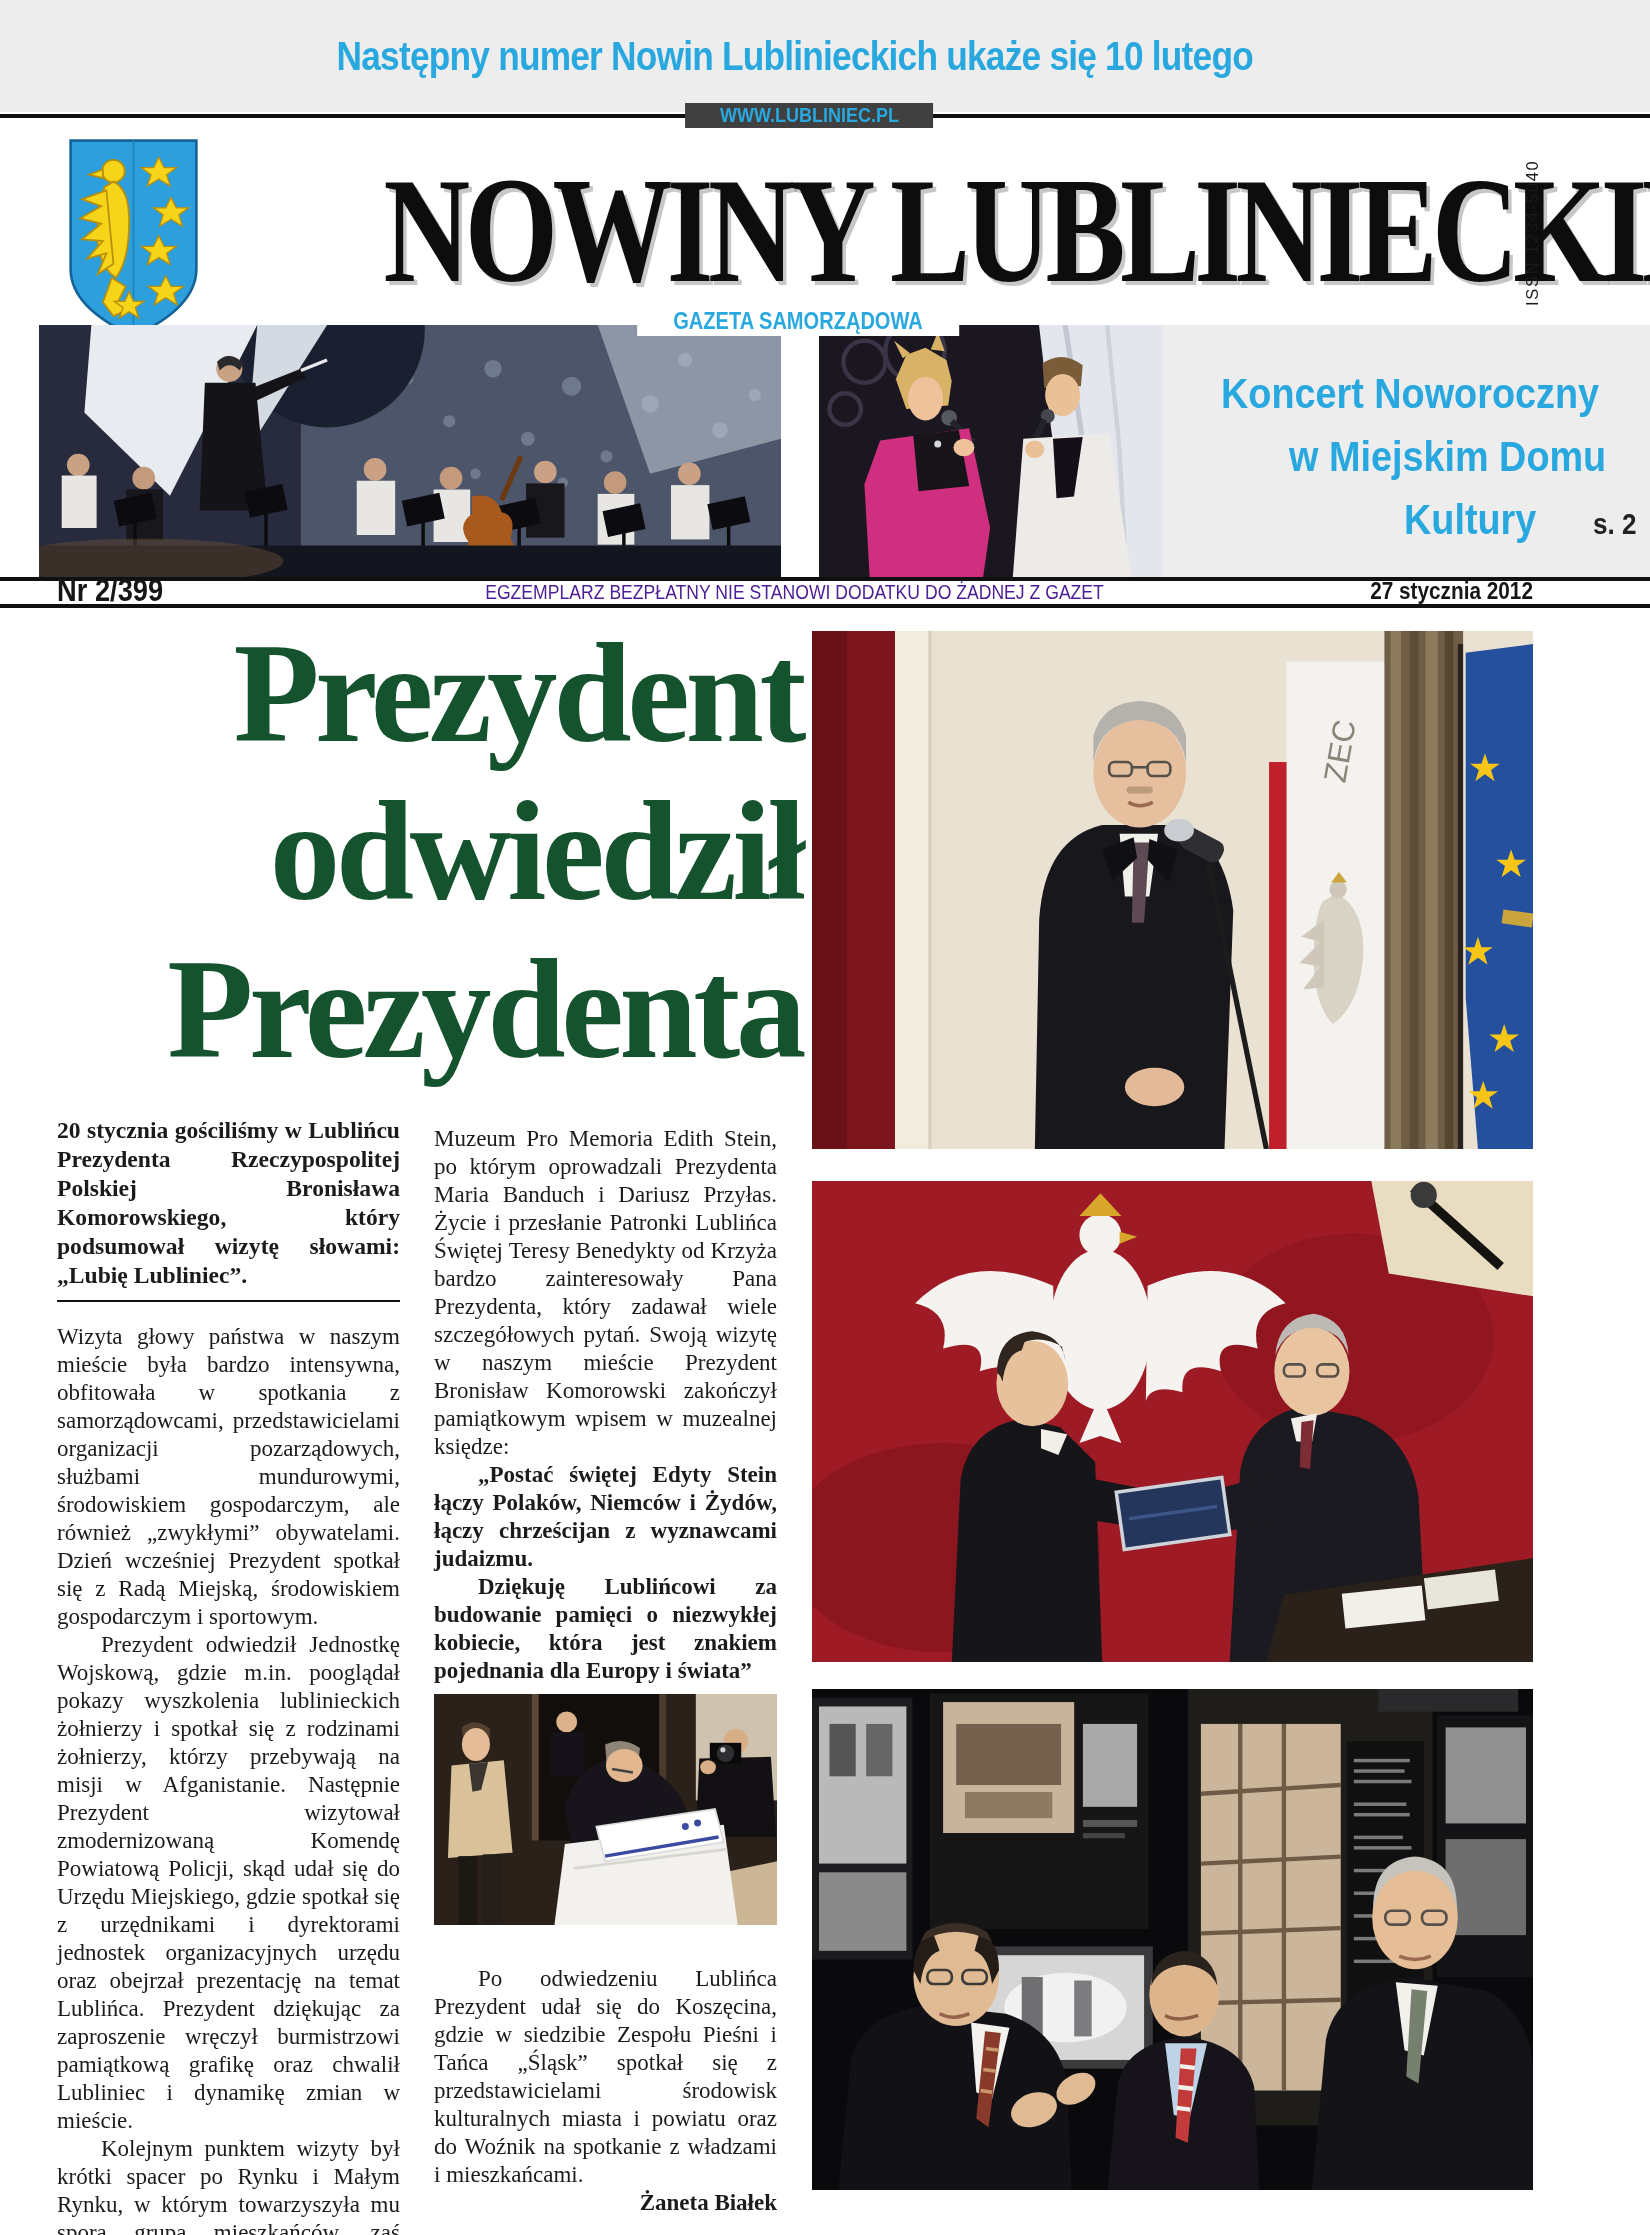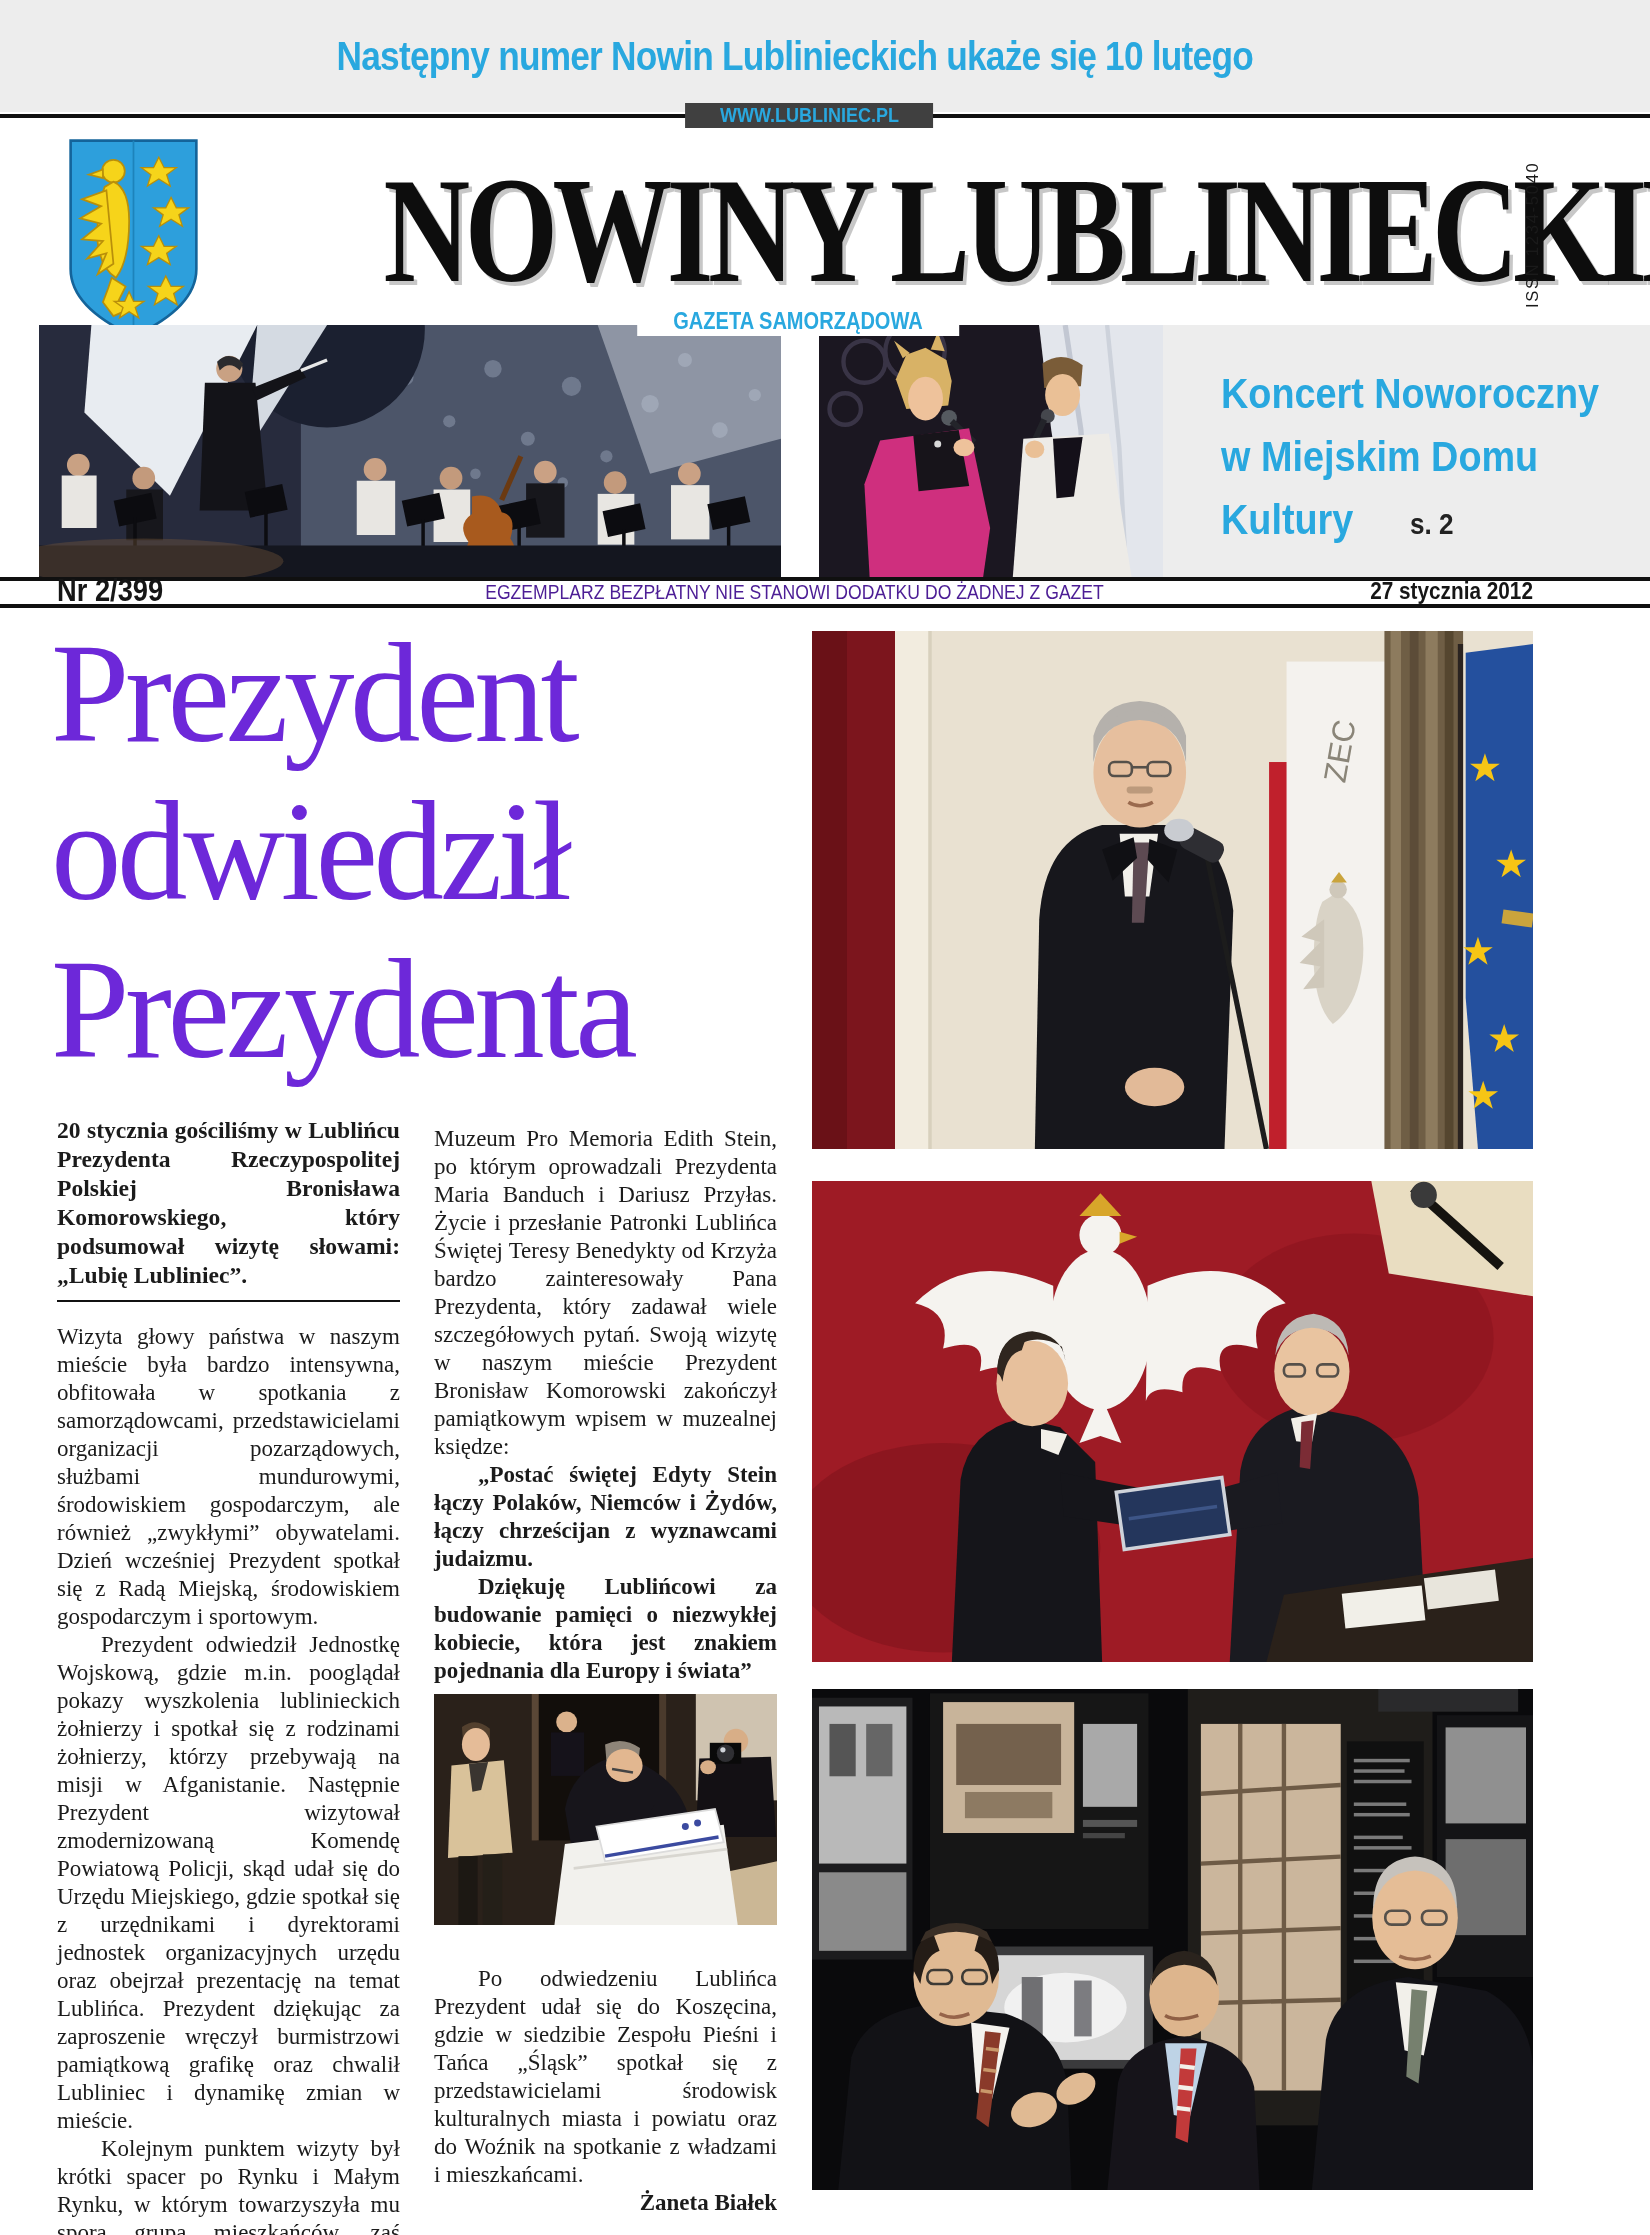--- a/index.html
+++ b/index.html
@@ -1,18 +1,18 @@
 <!DOCTYPE html>
 <html style="font-size:14px"><head>
 <meta charset="utf-8">
 <style>
   html,body{margin:0;padding:0;background:#fff;}
   .page{position:relative;width:1651px;height:2236px;background:#ffffff;overflow:hidden;
         font-family:"Liberation Serif",serif;color:#161616;}
-  .abs{position:absolute;}
+  .abs{position:absolute;text-align:right;}
 
   
   .top-banner{left:0;top:0;width:1651px;height:112px;background:#ededed;}
   .top-banner-inner{position:absolute;left:0;top:0;width:1590px;height:112px;
       display:flex;align-items:center;justify-content:center;}
   .banner-text{font-family:"Liberation Sans",sans-serif;font-weight:bold;font-size:41px;
       color:#29a8df;display:inline-block;transform:scaleX(.86);letter-spacing:-0.9px;white-space:nowrap;}
   .top-rule{left:0;top:114px;width:1651px;height:4.4px;background:#101010;}
   .site-label{left:809px;top:103px;transform:translateX(-50%);background:#404040;
       padding:0.9px 24.5px;z-index:3;}
@@ -53,22 +53,22 @@
   .issue span,.pubdate span,.notice span{display:inline-block;transform:scaleX(.88);white-space:nowrap;}
   .issue span{transform-origin:left center;}
   .notice{left:57px;top:581px;width:1476px;text-align:center;font-family:"Liberation Sans",sans-serif;
       font-size:20px;line-height:23px;color:#4c1d95;}
   .pubdate{right:118px;top:579px;font-family:"Liberation Sans",sans-serif;font-weight:bold;
       font-size:23.6px;line-height:24.5px;}
   .pubdate span{transform-origin:right center;}
 
   
   .headline{left:51px;top:614px;width:751px;}
-  .headline div{font-family:"Liberation Serif",serif;font-weight:normal;font-size:141px;
-      line-height:158px;letter-spacing:-4.4px;color:#6d28d9;}
+  .headline div{font-family:"Liberation Serif",serif;font-weight:bold;font-size:141px;
+      line-height:158px;letter-spacing:-4.4px;color:#14532d;}
 
   
   .col{text-align:justify;font-size:23px;line-height:28px;color:#1b1b1b;}
   .col p{margin:0;}
   .col .indent{text-indent:44px;}
   .col1{left:57px;top:1116px;width:343px;}
   .col2{left:434px;top:1125px;width:343px;}
   .lede{font-weight:bold;font-size:23.6px;line-height:29px;text-align:justify;}
   .lede-rule{width:343px;height:2.6px;background:#111;margin:9.6px 0 21px 0;}
   .quote{font-weight:bold;}

